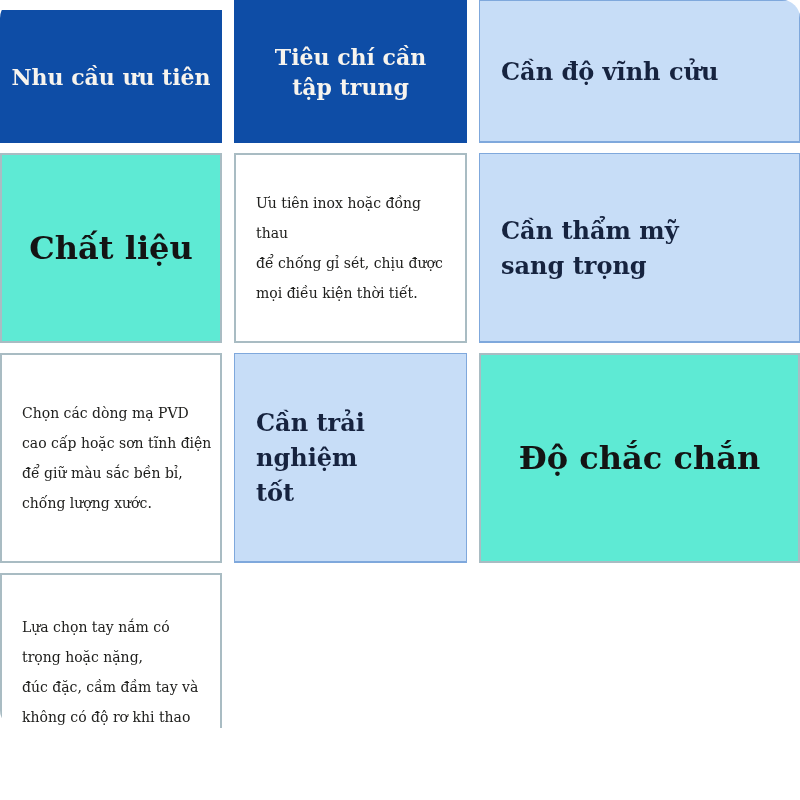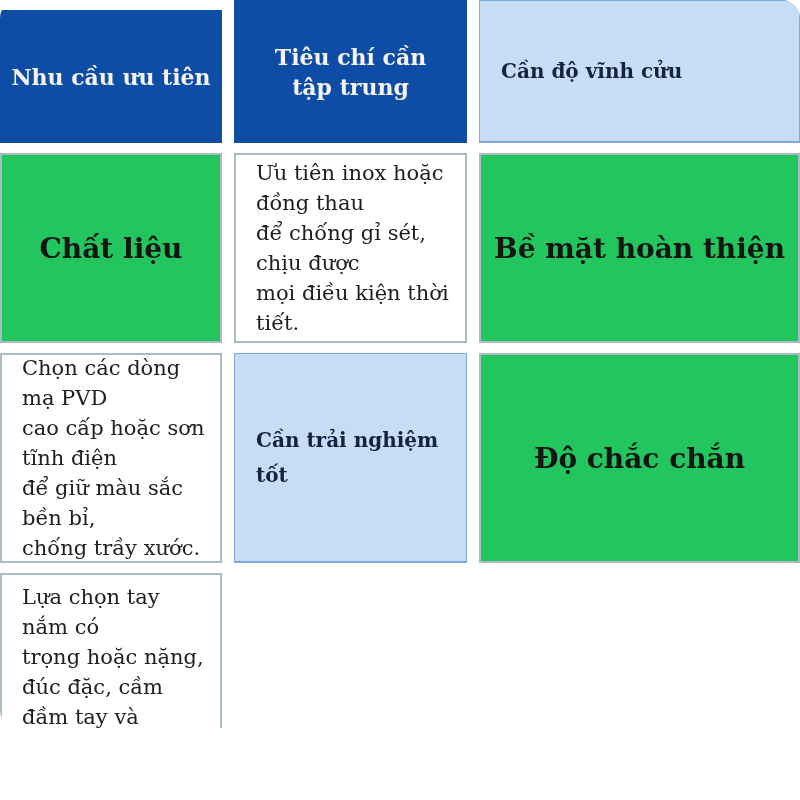--- a/index.html
+++ b/index.html
@@ -42,40 +42,40 @@
     justify-content:center;
     text-align:center;
   }
   .header.inset{margin-top:10px;}
   .need{
     background:var(--need-bg);
     border:1px solid var(--need-border);
     border-bottom-width:2px;
     color:var(--need-text);
     font-weight:bold;
-    font-size:20px;
+    font-size:24px;
     line-height:35px;
     padding-left:21px;
     padding-right:10px;
     text-align:left;
   }
   .crit{
-    background:#22c55e;
+    background:#5eead4;
     border:2px solid var(--cell-border);
     color:#141414;
     font-weight:bold;
-    font-size:28px;
+    font-size:32px;
     justify-content:center;
     text-align:center;
   }
   .sugg{
     background:#ffffff;
     border:2px solid var(--cell-border);
     color:var(--body-text);
-    font-size:21px;
+    font-size:14px;
     line-height:30px;
     padding-left:20px;
     padding-right:8px;
     text-align:left;
   }
 </style>
 </head>
 <body>
 
 <div class="page">
@@ -84,25 +84,26 @@
     <div class="cell header inset">Nhu cầu ưu tiên</div>
     <div class="cell header">Tiêu chí cần
 tập trung</div>
 
     <div class="cell need">Cần độ vĩnh cửu</div>
     <div class="cell crit">Chất liệu</div>
     <div class="cell sugg">Ưu tiên inox hoặc đồng thau
 để chống gỉ sét, chịu được
 mọi điều kiện thời tiết.</div>
 
-    <div class="cell crit">Bề mặt hoàn thiện</div>
+    <div class="cell need">Cần thẩm mỹ
+sang trọng</div>
     <div class="cell sugg">Chọn các dòng mạ PVD
 cao cấp hoặc sơn tĩnh điện
 để giữ màu sắc bền bỉ,
-chống trầy xước.</div>
+chống lượng xước.</div>
 
     <div class="cell need">Cần trải nghiệm
 tốt</div>
     <div class="cell crit">Độ chắc chắn</div>
     <div class="cell sugg">Lựa chọn tay nắm có
 trọng hoặc nặng,
 đúc đặc, cầm đầm tay và
 không có độ rơ khi thao tác.</div>
 
   </div>

